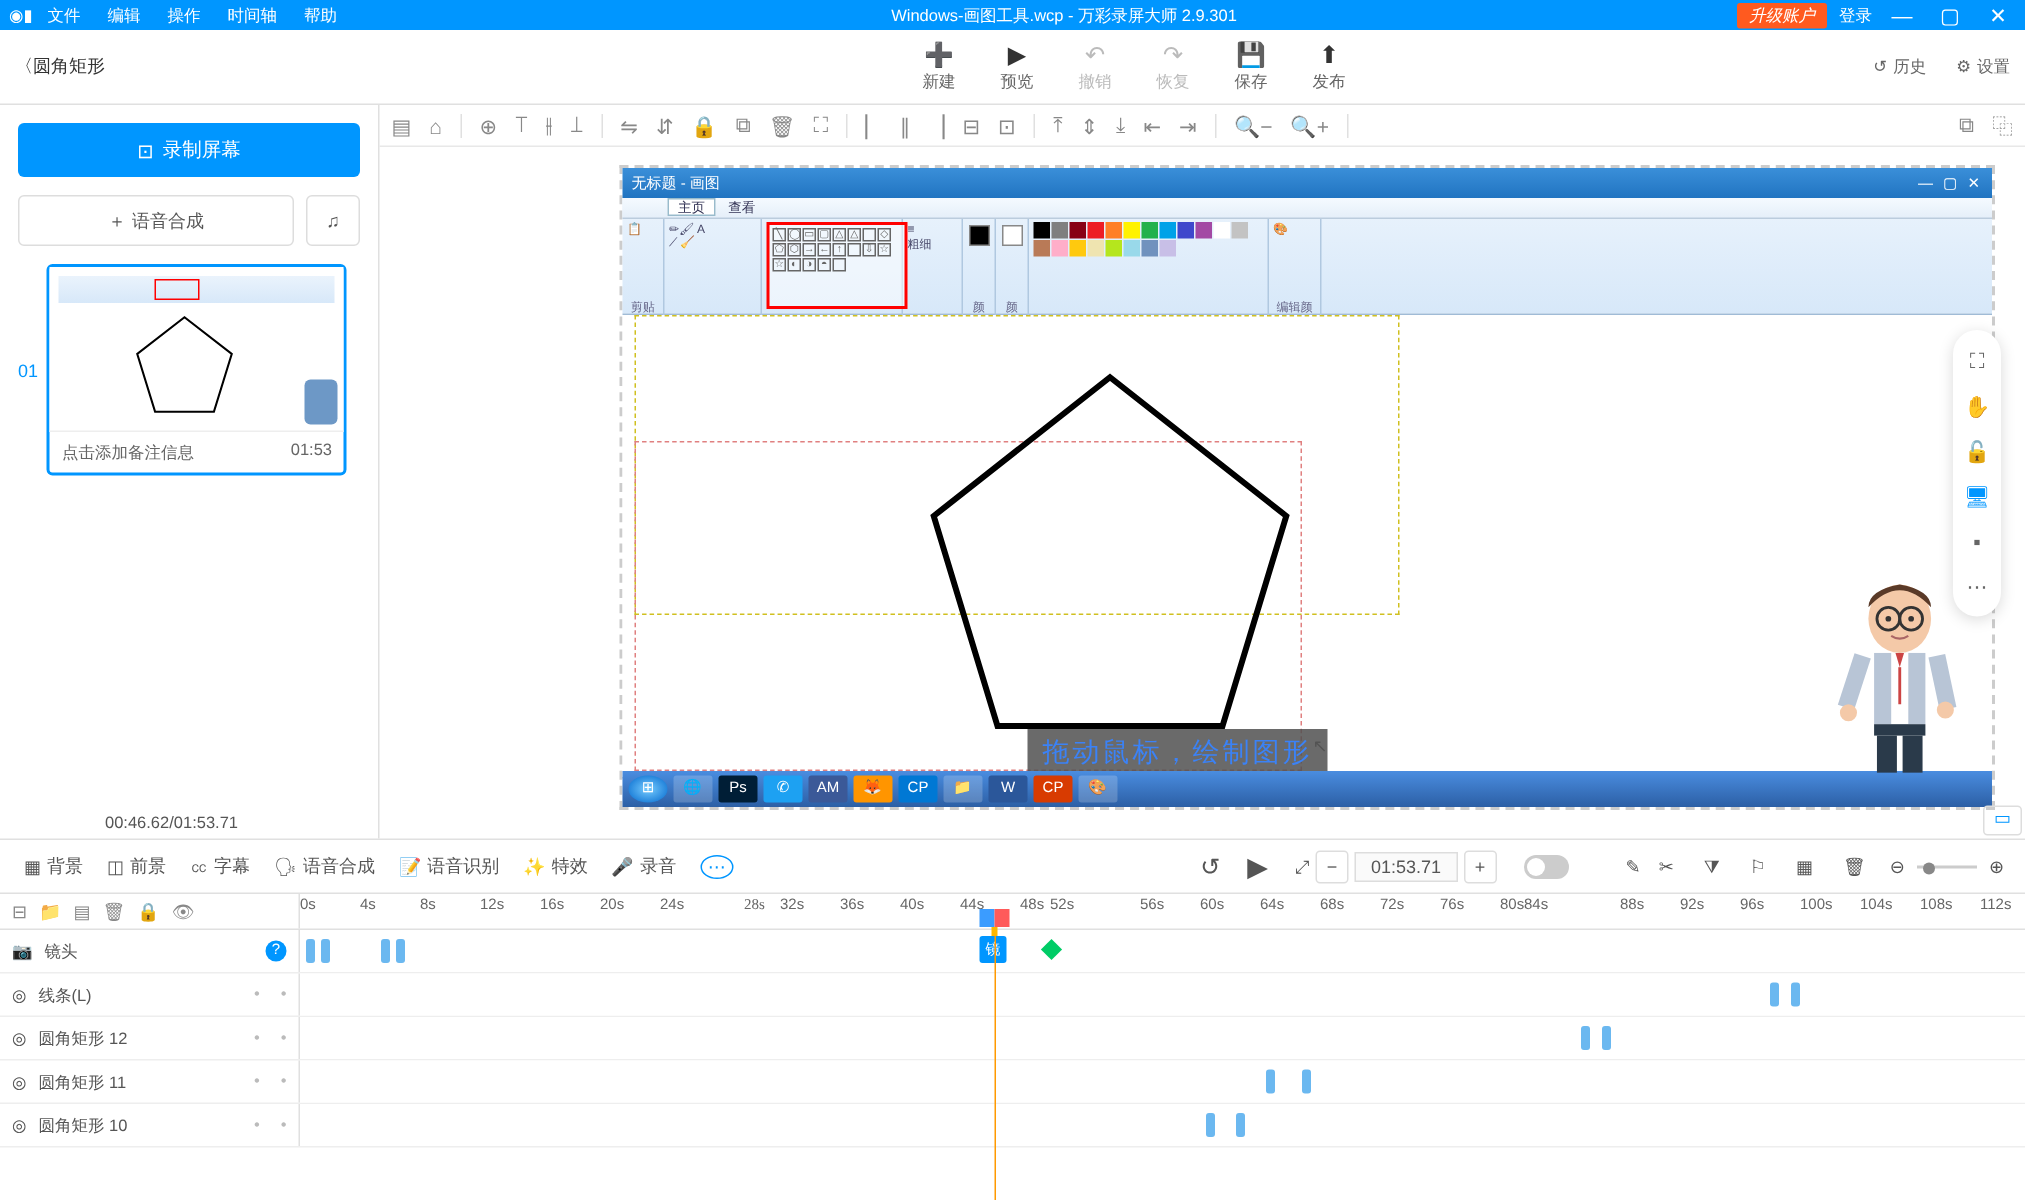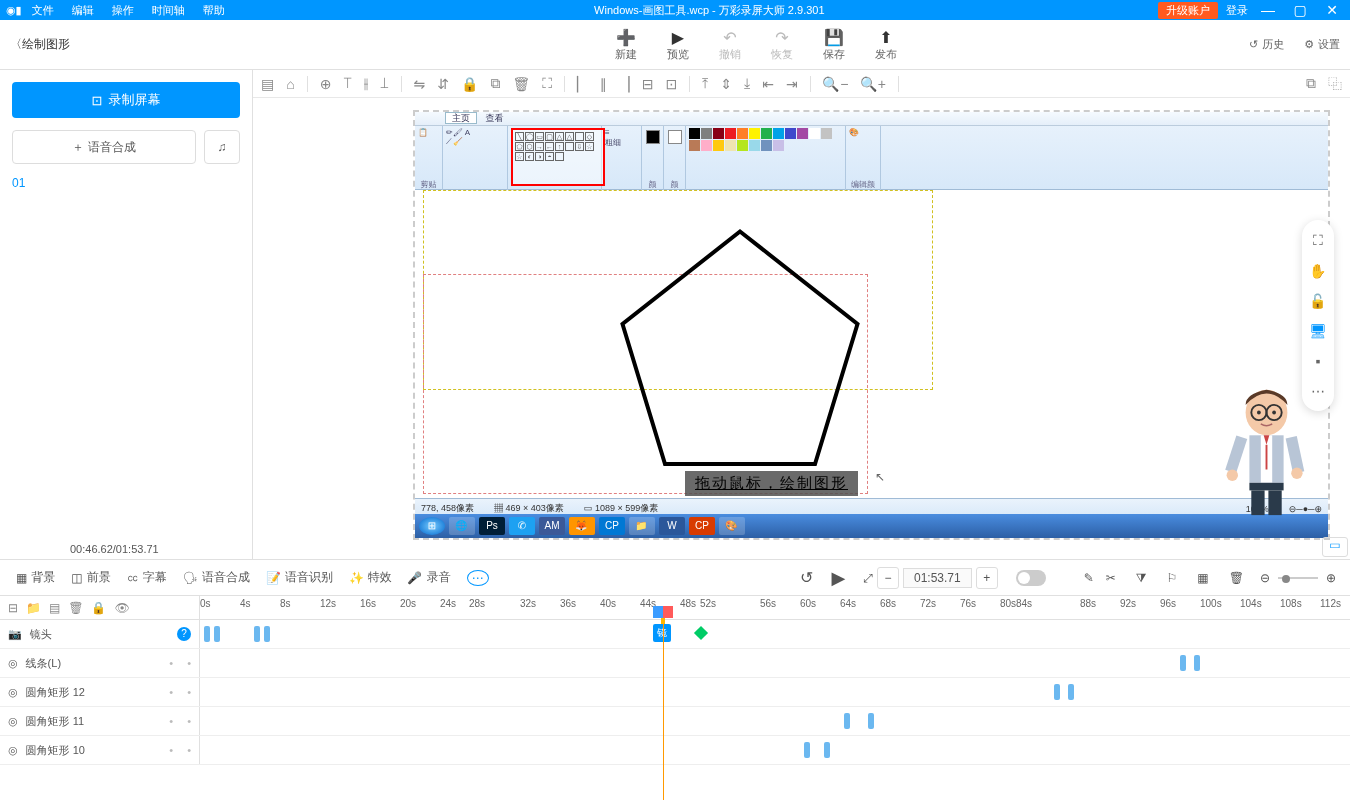--- a/index.html
+++ b/index.html
@@ -2,21 +2,21 @@
 <html><head>
 <meta charset="utf-8">
 <style>
 * { margin: 0; padding: 0; box-sizing: border-box; font-family: "Microsoft YaHei", Arial, sans-serif; }
 body { width: 1350px; height: 800px; overflow: hidden; background: #fff; font-size: 12px; }
 
 .titlebar { height: 20px; background: #0096ff; color: #fff; display: flex; align-items: center; padding: 0 6px; font-size: 11px; }
 .titlebar .menus { display: flex; gap: 18px; margin-left: 10px; }
 .titlebar .title-center { flex: 1; text-align: center; padding-left: 36px; }
 .titlebar .right-btns { display: flex; align-items: center; gap: 8px; }
-.titlebar .upgrade { background: #ff5a1f; padding: 1px 8px; border-radius: 2px; }
+.titlebar .upgrade { background: #ff5a1f; padding: 1px 8px; border-radius: 2px; font-style: italic; }
 .titlebar .win-btn { width: 24px; text-align: center; font-size: 14px; }
 
 .toolbar-main { height: 50px; border-bottom: 1px solid #e0e0e0; display: flex; align-items: center; padding: 0 10px; }
 .back-area { width: 253px; display: flex; align-items: center; color: #333; font-size: 12px; }
 .center-tools { flex: 1; display: flex; justify-content: center; gap: 30px; }
 .center-tools .titem, .right-settings .titem { display: flex; flex-direction: column; align-items: center; font-size: 11px; color: #666; }
 .center-tools .titem .ticon { font-size: 16px; color: #333; }
 .center-tools .titem.disabled { color: #bbb; }
 .center-tools .titem.disabled .ticon { color: #bbb; }
 .right-settings { display: flex; gap: 20px; align-items: center; }
@@ -46,21 +46,21 @@
 .taskbar { position: absolute; bottom: 0; left: 0; right: 0; height: 24px; background: linear-gradient(#4a8de0, #2c5fa5); display: flex; align-items: center; gap: 4px; padding: 0 4px; }
 .taskbar .tb { width: 26px; height: 18px; background: rgba(255,255,255,0.2); border-radius: 2px; font-size: 10px; color: #fff; text-align: center; line-height: 18px;}
 .shapes-box { left: 230px; top: 2px; width: 94px; height: 58px; border: 2px solid #ff0000; background: rgba(255,255,255,0.5);}
 .shapes-grid { display:flex; flex-wrap: wrap; padding: 2px; gap: 1px;}
 .shapes-grid span { width: 9px; height: 9px; border: 1px solid #666; font-size: 7px; text-align:center; line-height:7px; color:#666;}
 
 .pentagon { position: absolute; }
 .pentagon svg { width: 100%; height: 100%; }
 .dashed-sel { position: absolute; border: 1px dashed; }
 
-.caption-overlay { position: absolute; background: rgba(80,80,80,0.85); color: #000000; padding: 3px 10px; font-size: 15px; letter-spacing: 2px; text-decoration: underline; }
+.caption-overlay { position: absolute; background: rgba(80,80,80,0.85); color: #3b82f6; padding: 3px 10px; font-size: 18px; letter-spacing: 2px; }
 
 .side-float { position: absolute; right: 16px; top: 150px; width: 32px; background: #fff; border-radius: 16px; box-shadow: 0 2px 10px rgba(0,0,0,0.15); display: flex; flex-direction: column; align-items: center; gap: 14px; padding: 12px 0; }
 .side-float .sf { color: #666; font-size: 14px; }
 .side-float .sf.active { color: #0096ff; }
 
 .time-readout { position:absolute; bottom: 4px; left: 70px; font-size: 11px; color:#555;}
 
 .controls-bar { height: 36px; border-bottom: 1px solid #e0e0e0; display: flex; align-items: center; padding: 0 10px; gap: 4px; font-size: 12px; color: #555; }
 .controls-bar .cb-btn { display: flex; align-items: center; gap: 4px; padding: 4px 6px; }
 .controls-bar .spacer { flex: 1; }
@@ -117,21 +117,21 @@
     <span>登录</span>
     <span class="win-btn">—</span>
     <span class="win-btn">▢</span>
     <span class="win-btn">✕</span>
   </div>
 </div>
 
 <div class="toolbar-main">
   <div class="back-area">
     <span>〈</span>
-    <span>绘制图形</span>
+    <span>圆角矩形</span>
   </div>
   <div class="center-tools">
     <div class="titem">
         <span class="ticon">➕</span>
         <span>新建</span>
       </div>
     <div class="titem">
         <span class="ticon">▶</span>
         <span>预览</span>
       </div>
@@ -174,20 +174,34 @@
       <div class="btn-secondary">
         <span>＋</span>
         <span>语音合成</span>
       </div>
       <div class="btn-secondary icon-only">
         <span>♫</span>
       </div>
     </div>
     <div class="slide-row">
       <span class="slide-num">01</span>
+      <div class="slide-thumb">
+        <div class="thumb-img">
+          <div style="position:absolute;left:6px;top:6px;right:6px;height:18px;background:linear-gradient(#eaf3fc,#d7e8f9);"></div>
+          <div style="position:absolute;left:70px;top:8px;width:30px;height:14px;border:1px solid red;"></div>
+          <svg style="position:absolute;left:50px;top:30px;width:80px;height:70px;" viewBox="0 0 100 100">
+              <polygon points="50,5 95,40 78,95 22,95 5,40" fill="none" stroke="#000" stroke-width="2"></polygon>
+            </svg>
+          <div style="position:absolute;right:4px;bottom:4px;width:22px;height:30px;background:#6d98c6;border-radius:4px;"></div>
+        </div>
+        <div class="thumb-meta">
+          <span>点击添加备注信息</span>
+          <span>01:53</span>
+        </div>
+      </div>
     </div>
   </div>
 
   <div class="canvas-area">
     <div class="icon-strip">
       <span>▤</span>
       <span>⌂</span>
       <span class="sep"></span>
       <span>⊕</span>
       <span>⟙</span>
@@ -215,20 +229,24 @@
       <span class="sep"></span>
       <span>🔍−</span>
       <span>🔍+</span>
       <span class="sep"></span>
       <span style="margin-left:auto">⧉</span>
       <span>⿻</span>
     </div>
 
     <div class="stage">
       <div class="paint-window">
+        <div class="pw-title">
+          <span>无标题 - 画图</span>
+          <span style="margin-left:auto;letter-spacing:2px;">— ▢ ✕</span>
+        </div>
         <div class="pw-ribbon">
           <div style="position:absolute;top:0;left:0;right:0;height:14px;background:linear-gradient(#f5faff,#e5eff9);border-bottom:1px solid #bcd;font-size:9px;padding-left:30px;color:#335;">
             <span style="background:#fff;border:1px solid #9bc;padding:0 6px;">主页</span>
             <span style="padding:0 6px;">查看</span>
           </div>
           <div class="ribbon-sections" style="position:absolute;top:14px;bottom:0;left:0;right:0;">
             <div class="rsec" style="width:28px;">
                 <div>📋</div>
                 <div class="lbl">剪贴板</div>
               </div>
@@ -440,21 +458,21 @@
     <span>👁</span>
   </div>
   <div class="th-ruler" id="ruler">
       <span class="ruler-tick" style="left: 0px;">0s</span>
       <span class="ruler-tick" style="left: 40px;">4s</span>
       <span class="ruler-tick" style="left: 80px;">8s</span>
       <span class="ruler-tick" style="left: 120px;">12s</span>
       <span class="ruler-tick" style="left: 160px;">16s</span>
       <span class="ruler-tick" style="left: 200px;">20s</span>
       <span class="ruler-tick" style="left: 240px;">24s</span>
-      <span class="ruler-tick" style="left: 269px;">28s</span>
+      <span class="ruler-tick" style="left: 296px; font-family: Liberation Serif, serif;">28s</span>
       <span class="ruler-tick" style="left: 320px;">32s</span>
       <span class="ruler-tick" style="left: 360px;">36s</span>
       <span class="ruler-tick" style="left: 400px;">40s</span>
       <span class="ruler-tick" style="left: 440px;">44s</span>
       <span class="ruler-tick" style="left: 480px;">48s</span>
       <span class="ruler-tick" style="left: 500px;">52s</span>
       <span class="ruler-tick" style="left: 560px;">56s</span>
       <span class="ruler-tick" style="left: 600px;">60s</span>
       <span class="ruler-tick" style="left: 640px;">64s</span>
       <span class="ruler-tick" style="left: 680px;">68s</span>

